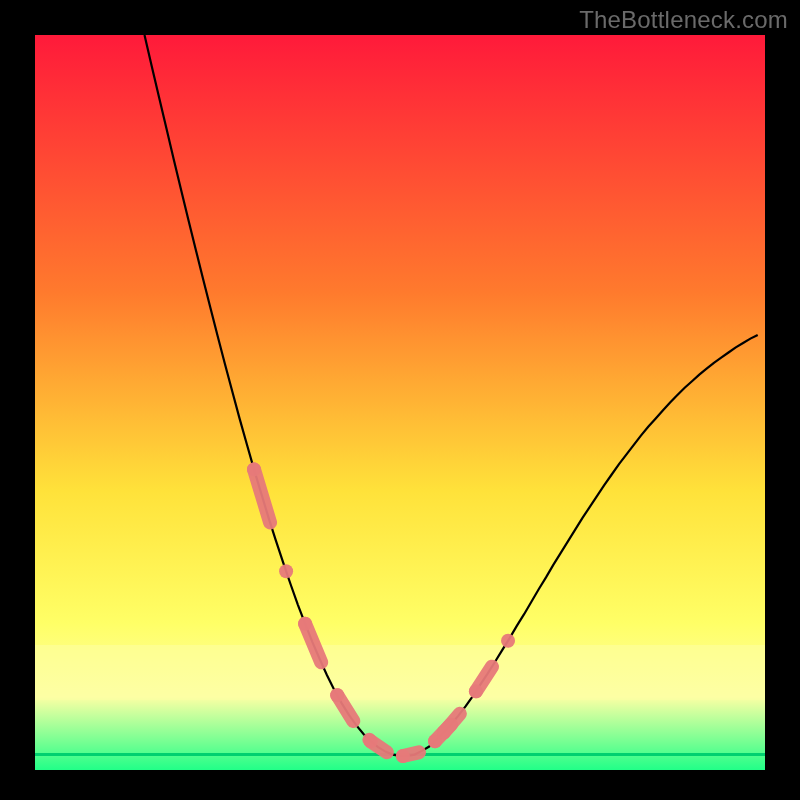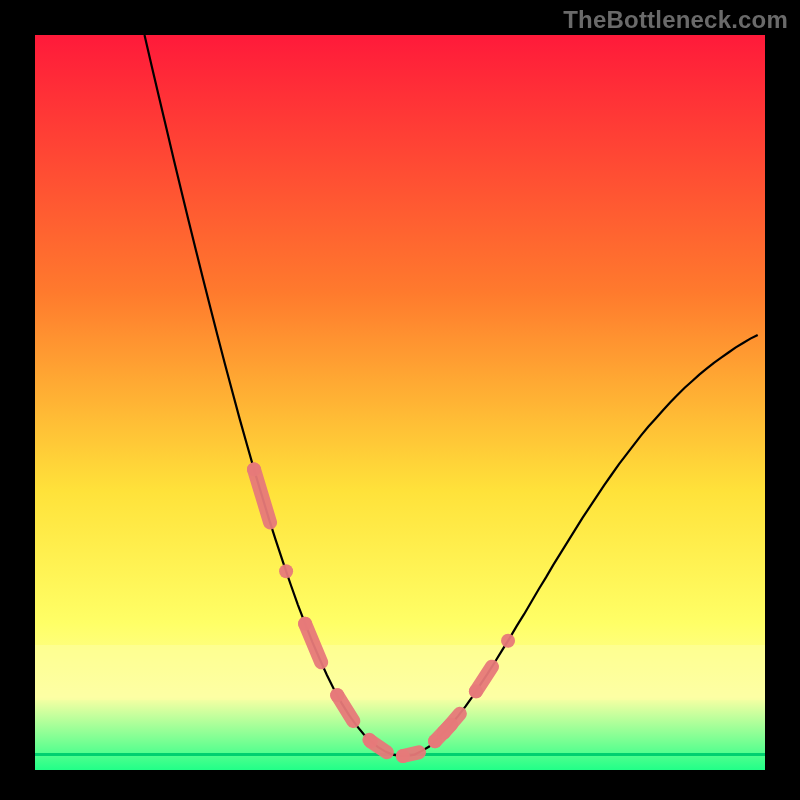--- a/index.html
+++ b/index.html
@@ -25,21 +25,21 @@
     top: 0;
     width: 730px;
     height: 735px;
   }
   .attribution {
     position: absolute;
     top: 6px;
     right: 12px;
     color: #6a6a6a;
     font-size: 24px;
-    font-weight: 700;
+    font-weight: 400;
     letter-spacing: 0.2px;
     user-select: none;
   }
 </style>
 </head>
 <body>
 
 <div class="attribution">TheBottleneck.com</div>
 
 <div class="frame">

